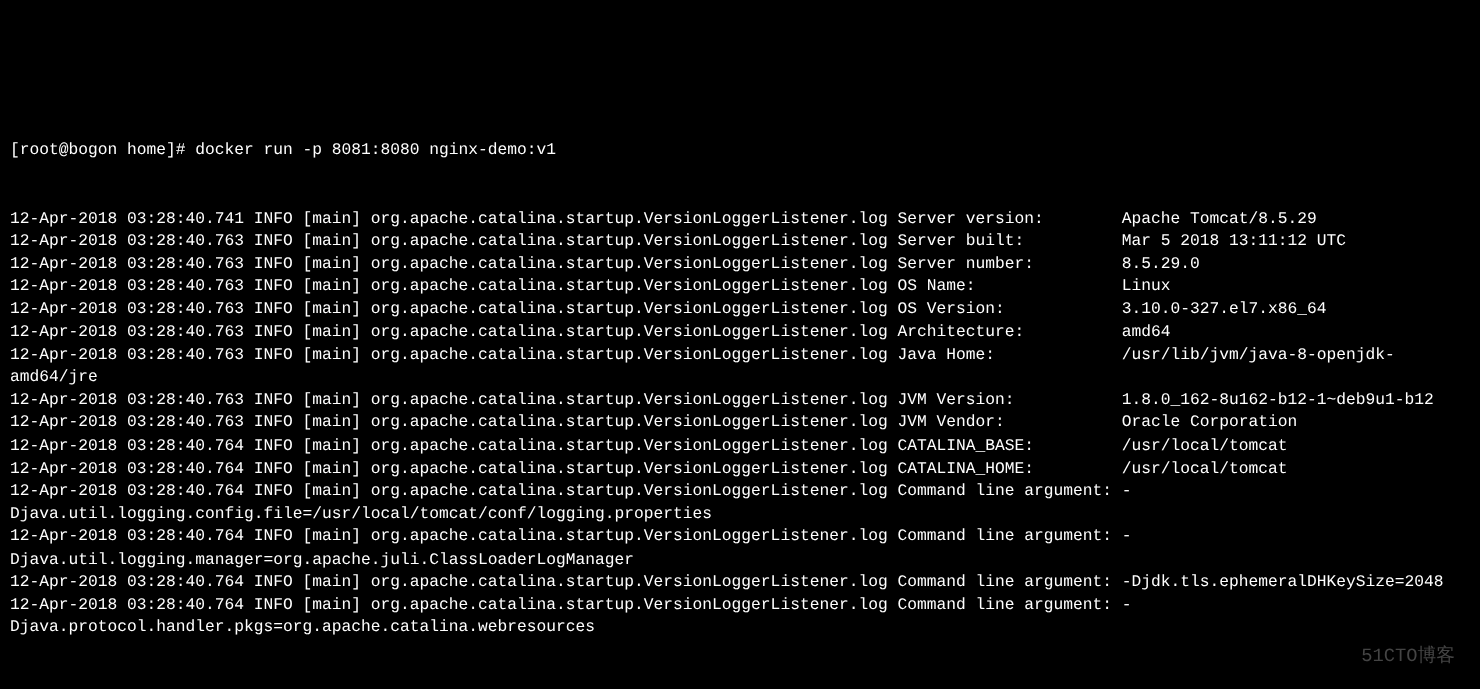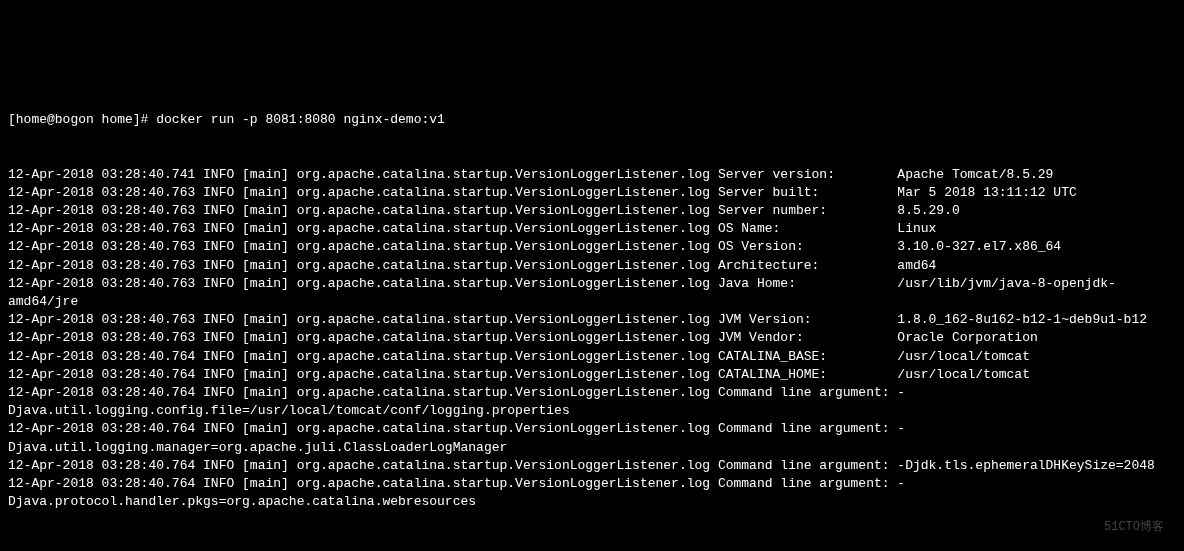--- a/index.html
+++ b/index.html
@@ -23,30 +23,30 @@
       width: 100%;
     }
     .line {
       display: block;
     }
     .watermark {
       position: absolute;
       bottom: 15px;
       right: 20px;
       color: #888;
-      font-size: 12px;
+      font-size: 15px;
       opacity: 0.5;
     }
   </style>
 </head>
 <body>
 
 
 
 <div class="terminal">
-  <span class="line">[home@bogon home]# docker run -p 8081:8080 nginx-demo:v1</span>
+  <span class="line">[root@bogon home]# docker run -p 8081:8080 nginx-demo:v1</span>
   <div id="log-lines"><span class="line">12-Apr-2018 03:28:40.741 INFO [main] org.apache.catalina.startup.VersionLoggerListener.log Server version:        Apache Tomcat/8.5.29</span><span class="line">12-Apr-2018 03:28:40.763 INFO [main] org.apache.catalina.startup.VersionLoggerListener.log Server built:          Mar 5 2018 13:11:12 UTC</span><span class="line">12-Apr-2018 03:28:40.763 INFO [main] org.apache.catalina.startup.VersionLoggerListener.log Server number:         8.5.29.0</span><span class="line">12-Apr-2018 03:28:40.763 INFO [main] org.apache.catalina.startup.VersionLoggerListener.log OS Name:               Linux</span><span class="line">12-Apr-2018 03:28:40.763 INFO [main] org.apache.catalina.startup.VersionLoggerListener.log OS Version:            3.10.0-327.el7.x86_64</span><span class="line">12-Apr-2018 03:28:40.763 INFO [main] org.apache.catalina.startup.VersionLoggerListener.log Architecture:          amd64</span><span class="line">12-Apr-2018 03:28:40.763 INFO [main] org.apache.catalina.startup.VersionLoggerListener.log Java Home:             /usr/lib/jvm/java-8-openjdk-amd64/jre</span><span class="line">12-Apr-2018 03:28:40.763 INFO [main] org.apache.catalina.startup.VersionLoggerListener.log JVM Version:           1.8.0_162-8u162-b12-1~deb9u1-b12</span><span class="line">12-Apr-2018 03:28:40.763 INFO [main] org.apache.catalina.startup.VersionLoggerListener.log JVM Vendor:            Oracle Corporation</span><span class="line">12-Apr-2018 03:28:40.764 INFO [main] org.apache.catalina.startup.VersionLoggerListener.log CATALINA_BASE:         /usr/local/tomcat</span><span class="line">12-Apr-2018 03:28:40.764 INFO [main] org.apache.catalina.startup.VersionLoggerListener.log CATALINA_HOME:         /usr/local/tomcat</span><span class="line">12-Apr-2018 03:28:40.764 INFO [main] org.apache.catalina.startup.VersionLoggerListener.log Command line argument: -Djava.util.logging.config.file=/usr/local/tomcat/conf/logging.properties</span><span class="line">12-Apr-2018 03:28:40.764 INFO [main] org.apache.catalina.startup.VersionLoggerListener.log Command line argument: -Djava.util.logging.manager=org.apache.juli.ClassLoaderLogManager</span><span class="line">12-Apr-2018 03:28:40.764 INFO [main] org.apache.catalina.startup.VersionLoggerListener.log Command line argument: -Djdk.tls.ephemeralDHKeySize=2048</span><span class="line">12-Apr-2018 03:28:40.764 INFO [main] org.apache.catalina.startup.VersionLoggerListener.log Command line argument: -Djava.protocol.handler.pkgs=org.apache.catalina.webresources</span></div>
 </div>
 
 <div class="watermark">51CTO博客</div>
 
 
 
 
 </body></html>

